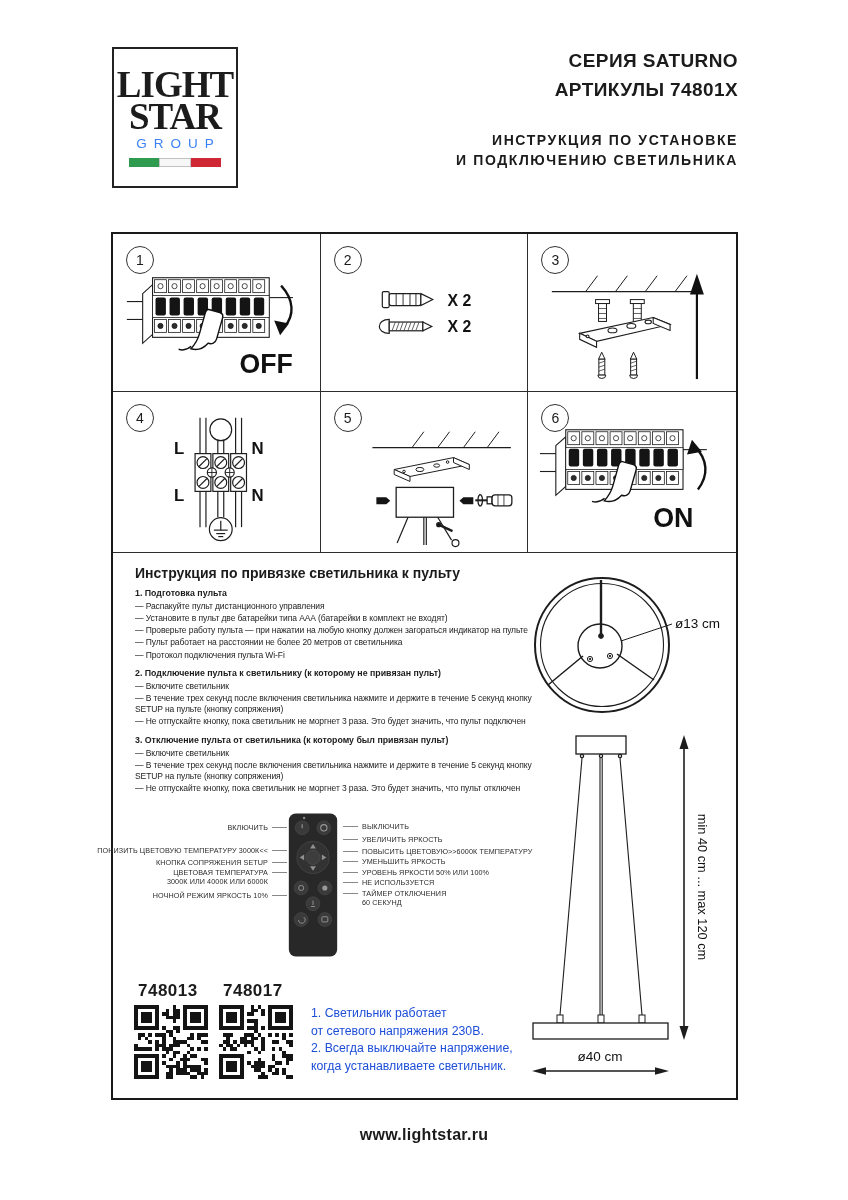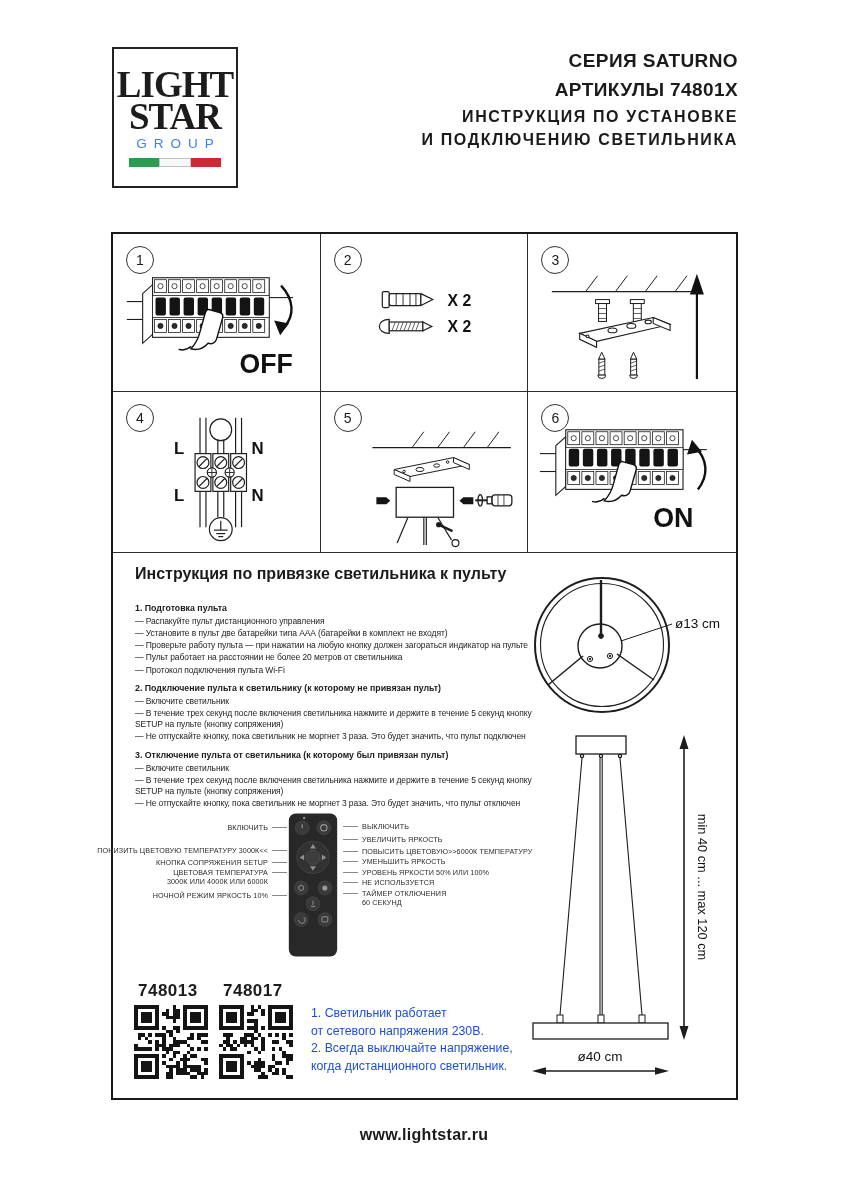--- a/index.html
+++ b/index.html
@@ -10,37 +10,37 @@
   .logo-box { position:absolute; left:112px; top:47px; width:126px; height:141px; border:2px solid #222; background:#fff;
               display:flex; flex-direction:column; align-items:center; justify-content:center; }
   .logo-word { font-family:"Liberation Serif", serif; font-weight:700; font-size:37px; line-height:0.85; letter-spacing:-1px; color:#1c1c1c; transform:scaleY(1.05); }
   .logo-group { font-size:13.5px; letter-spacing:7px; padding-left:7px; color:#3b82f6; margin-top:5px; }
   .flag { width:92px; height:9px; margin-top:7px; display:flex; }
   .flag span { flex:1; }
   .flag span:nth-child(2) { border:1px solid #c2c2c2; }
 
   .titles { position:absolute; right:110px; top:46px; text-align:right; }
   .series-line { font-size:19px; font-weight:700; letter-spacing:0.4px; line-height:1.55; }
-  .main-title { font-size:16px; font-weight:700; letter-spacing:1.6px; line-height:1.45; }
+  .main-title { margin-top:25px; font-size:14px; font-weight:700; letter-spacing:1.6px; line-height:1.45; }
 
   
   .main-box { position:absolute; left:111px; top:232px; width:627px; height:868px; border:2px solid #191919; background:#fff; }
   .steps-grid { display:grid; grid-template-columns:1fr 1fr 1fr; }
   .panel { position:relative; height:158px; border-right:1.4px solid #2d2d2d; border-bottom:1.4px solid #2d2d2d; }
   .panel.r2 { height:161px; }
   .panel:nth-child(3n) { border-right:none; }
   .step-circle { position:absolute; left:13px; top:12px; width:28px; height:28px; border:1.4px solid #333; border-radius:50%;
                  display:flex; align-items:center; justify-content:center; font-size:14px; z-index:2; background:#fff; }
   .panel svg.art { position:absolute; inset:0; width:100%; height:100%; }
 
   
   .info { position:relative; width:100%; height:545px; }
 
   .pairing { position:absolute; left:22px; top:12px; width:402px; }
-  .p-title { font-size:16px; font-weight:700; margin-bottom:20px; }
+  .p-title { font-size:14px; font-weight:700; margin-bottom:7px; }
   .p-sec { margin-bottom:8px; }
   .p-h { font-size:8.8px; font-weight:700; margin-bottom:2.5px; }
   .p-li { font-size:8.5px; line-height:1.27; letter-spacing:-0.1px; color:#222; margin-bottom:1.5px; }
 
   .remote-wrap { position:absolute; left:0; top:257px; width:414px; height:152px; }
   .remote-svg { position:absolute; left:174px; top:2px; width:52px; height:146px; }
   .lblL, .lblR { position:absolute; font-size:7.2px; color:#2a2a2a; white-space:nowrap; letter-spacing:0.1px; }
   .lblL { right:240px; text-align:right; }
   .lblR { left:230px; }
   .ln { display:inline-block; width:15px; height:0; border-top:1px solid #888; vertical-align:2px; }
@@ -716,21 +716,21 @@
           <rect x="16" y="2" width="3" height="3" fill="#141414"></rect>
           <rect x="0" y="14" width="7" height="7" fill="#141414"></rect>
           <rect x="1" y="15" width="5" height="5" fill="#fff"></rect>
           <rect x="2" y="16" width="3" height="3" fill="#141414"></rect>
         </svg></div>
 
     <div class="notes">
       <div>1. Светильник работает</div>
       <div>от сетевого напряжения 230В.</div>
       <div>2. Всегда выключайте напряжение,</div>
-      <div>когда дистанционного светильник.</div>
+      <div>когда устанавливаете светильник.</div>
     </div>
 
     <svg class="lamp-top-svg" viewBox="0 0 205 172">
       <g stroke="#1d1d1d" fill="none">
         <circle cx="80" cy="79" r="67" stroke-width="2"></circle>
         <circle cx="80" cy="79" r="61.5" stroke-width="1.1"></circle>
         <circle cx="78" cy="80" r="22" stroke-width="1.4"></circle>
         <line x1="79" y1="70" x2="79" y2="14" stroke-width="2.4"></line>
         <circle cx="79" cy="70" r="2.4" fill="#1d1d1d"></circle>
         <line x1="61" y1="90" x2="26" y2="119" stroke-width="1.5"></line>

